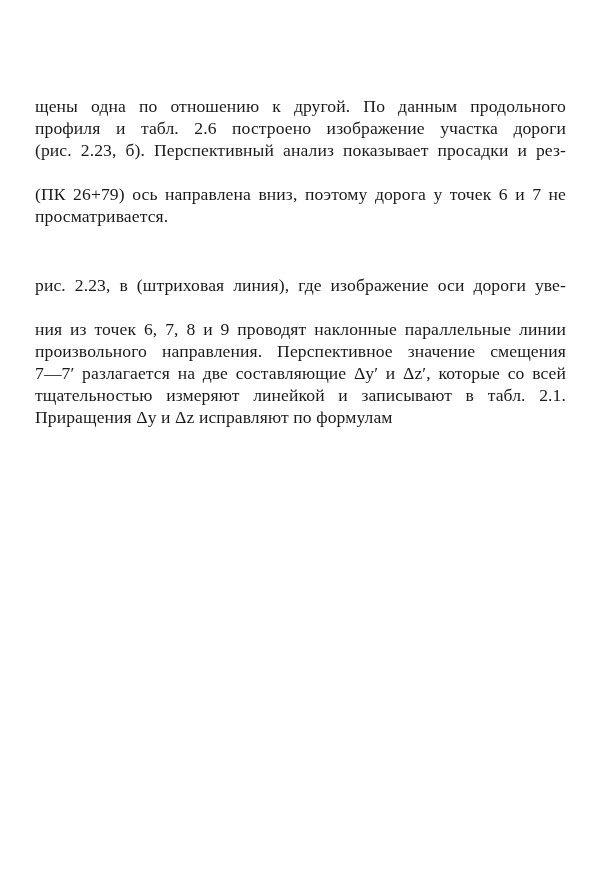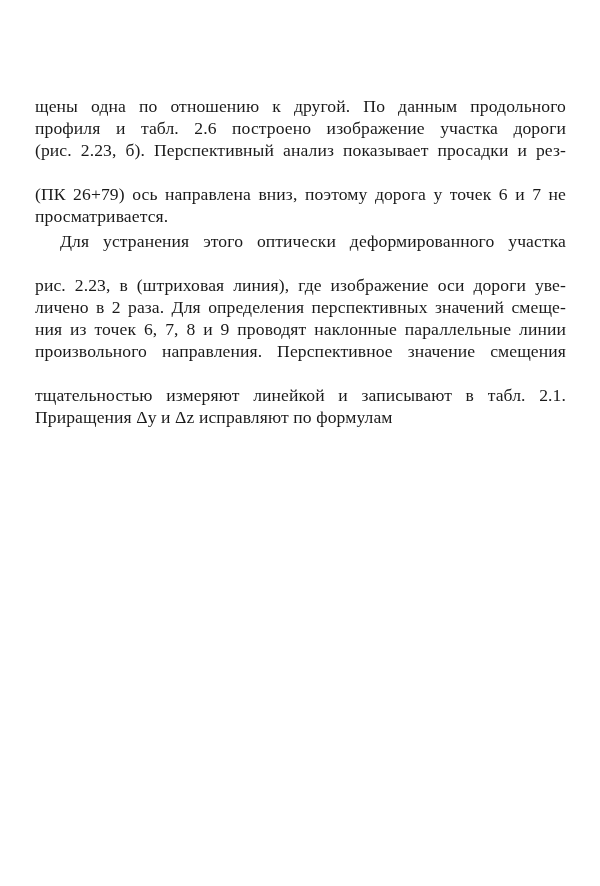--- a/index.html
+++ b/index.html
@@ -22,25 +22,24 @@
 <body>
 
 <div class="page">
 
   <div class="line" style="top:67px">щены одна по отношению к другой. По данным продольного</div>
   <div class="line" style="top:89px">профиля и табл. 2.6 построено изображение участка дороги</div>
   <div class="line" style="top:111px">(рис. 2.23, б). Перспективный анализ показывает просадки и рез-</div>
   <div class="line" style="top:155px">(ПК 26+79) ось направлена вниз, поэтому дорога у точек 6 и 7 не</div>
   <div class="line last" style="top:177px">просматривается.</div>
 
-  <div class="line indent" style="top:202px">Для устранения этого оптически деформированного участка</div>
   <div class="line" style="top:246px">рис. 2.23, в (штриховая линия), где изображение оси дороги уве-</div>
-  <div class="line" style="top:268px">личено в 2 раза. Для определения перспективных значений смеще-</div>
   <div class="line" style="top:290px">ния из точек 6, 7, 8 и 9 проводят наклонные параллельные линии</div>
   <div class="line" style="top:312px">произвольного направления. Перспективное значение смещения</div>
+  <div class="line" style="top:334px">7—7′ разлагается на две составляющие Δy′ и Δz′, которые со всей</div>
 
 </div>
 
 <div class="page">
   
 </div>
 
 <div class="page">
   
 </div>

